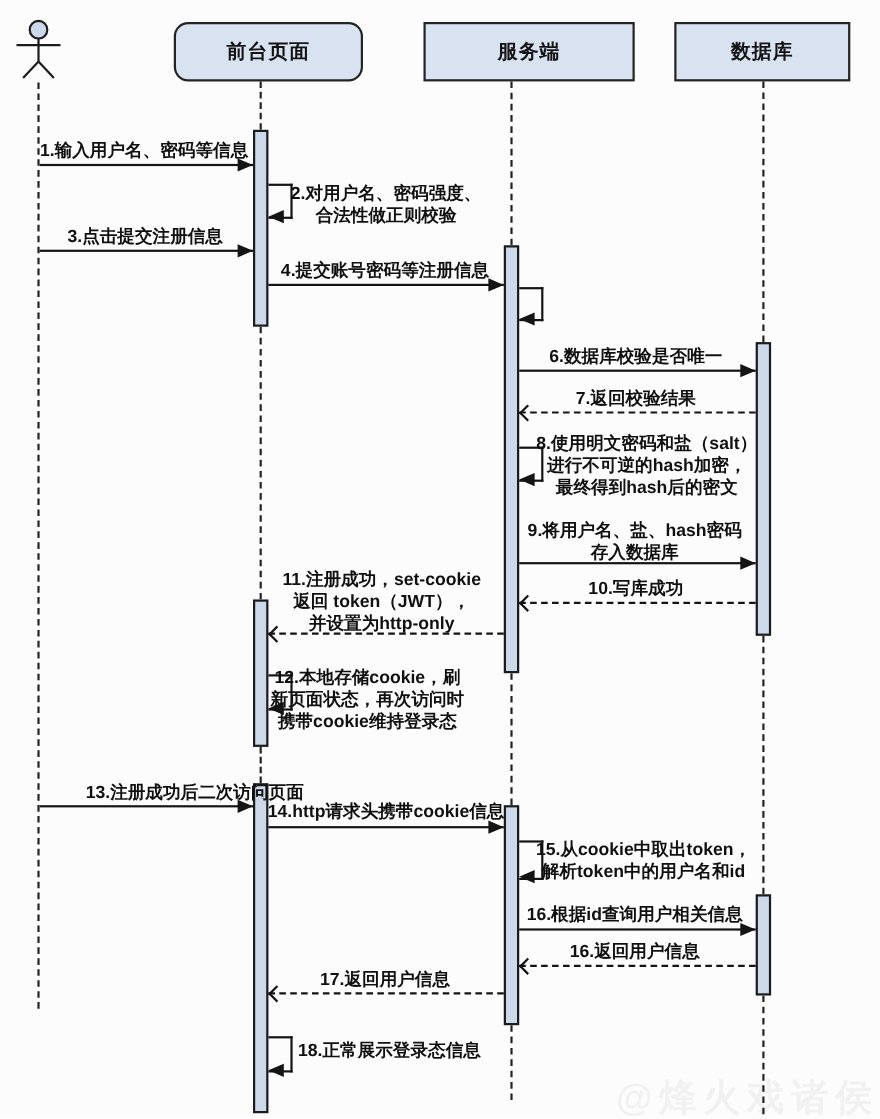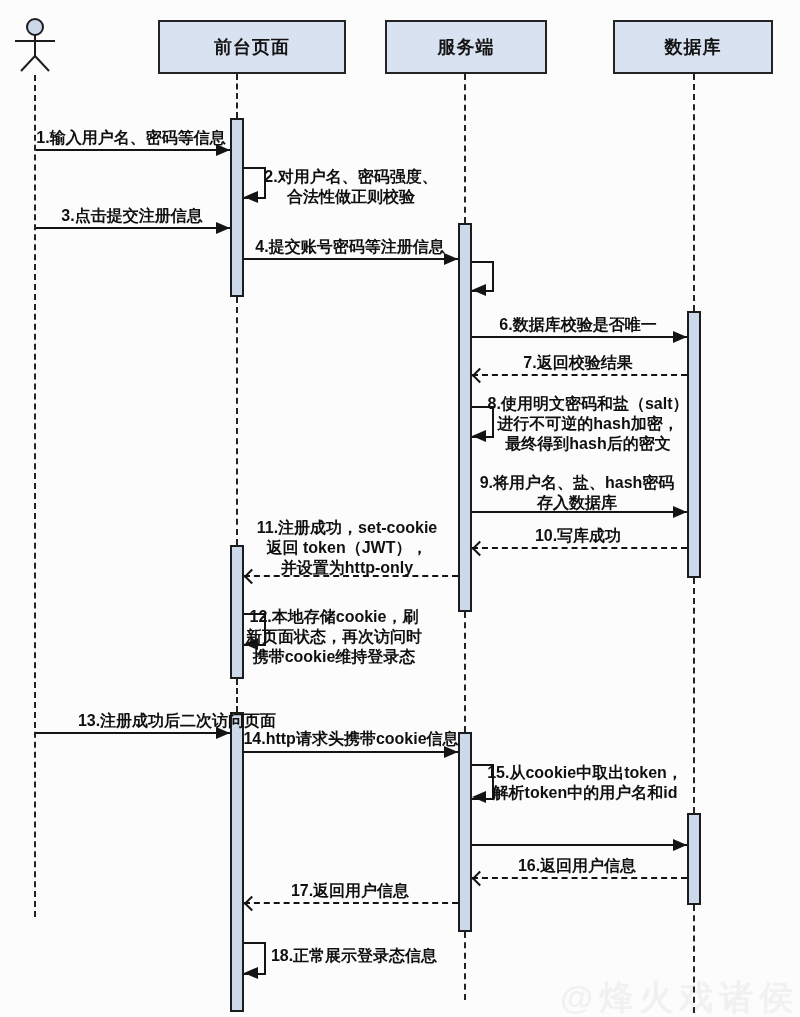--- a/index.html
+++ b/index.html
@@ -16,22 +16,22 @@
   
   .pbox {
     position:absolute; top:20px; height:54px;
     background:#d9e2f0;
     border:2px solid #242424;
     box-sizing:border-box;
     display:flex; align-items:center; justify-content:center;
     font-size:18px; font-weight:bold; color:#141414;
     letter-spacing:1px;
   }
-  .box-front  { left:158px; width:188px; }
-  .box-server { left:385px; width:162px; }
+  .box-front  { left:158px; width:172px;border-radius:13px; }
+  .box-server { left:385px; width:192px; }
   .box-db     { left:613px; width:160px; }
 
   
   .lifeline { position:absolute; width:0; border-left:2px dashed #232323; }
   .ll-actor-1  { left:34px;  top:75px;  height:842px; }
   .ll-front-1  { left:236px; top:74px;  height:44px;  }
   .ll-front-2  { left:236px; top:297px; height:248px; }
   .ll-front-3  { left:236px; top:679px; height:33px;  }
   .ll-server-1 { left:464px; top:74px;  height:149px; }
   .ll-server-2 { left:464px; top:612px; height:120px; }
@@ -251,17 +251,18 @@
   <div class="msg lm11">11.注册成功，set-cookie
 返回 token（JWT），
 并设置为http-only</div>
   <div class="msg lm12">12.本地存储cookie，刷
 新页面状态，再次访问时
 携带cookie维持登录态</div>
   <div class="msg lm13">13.注册成功后二次访问页面</div>
   <div class="msg lm14">14.http请求头携带cookie信息</div>
   <div class="msg lm15">15.从cookie中取出token，
 解析token中的用户名和id</div>
+  <div class="msg lm16">16.根据id查询用户相关信息</div>
   <div class="msg lm16r">16.返回用户信息</div>
   <div class="msg lm17">17.返回用户信息</div>
   <div class="msg lm18">18.正常展示登录态信息</div>
 
 </div>
 
 </body></html>

